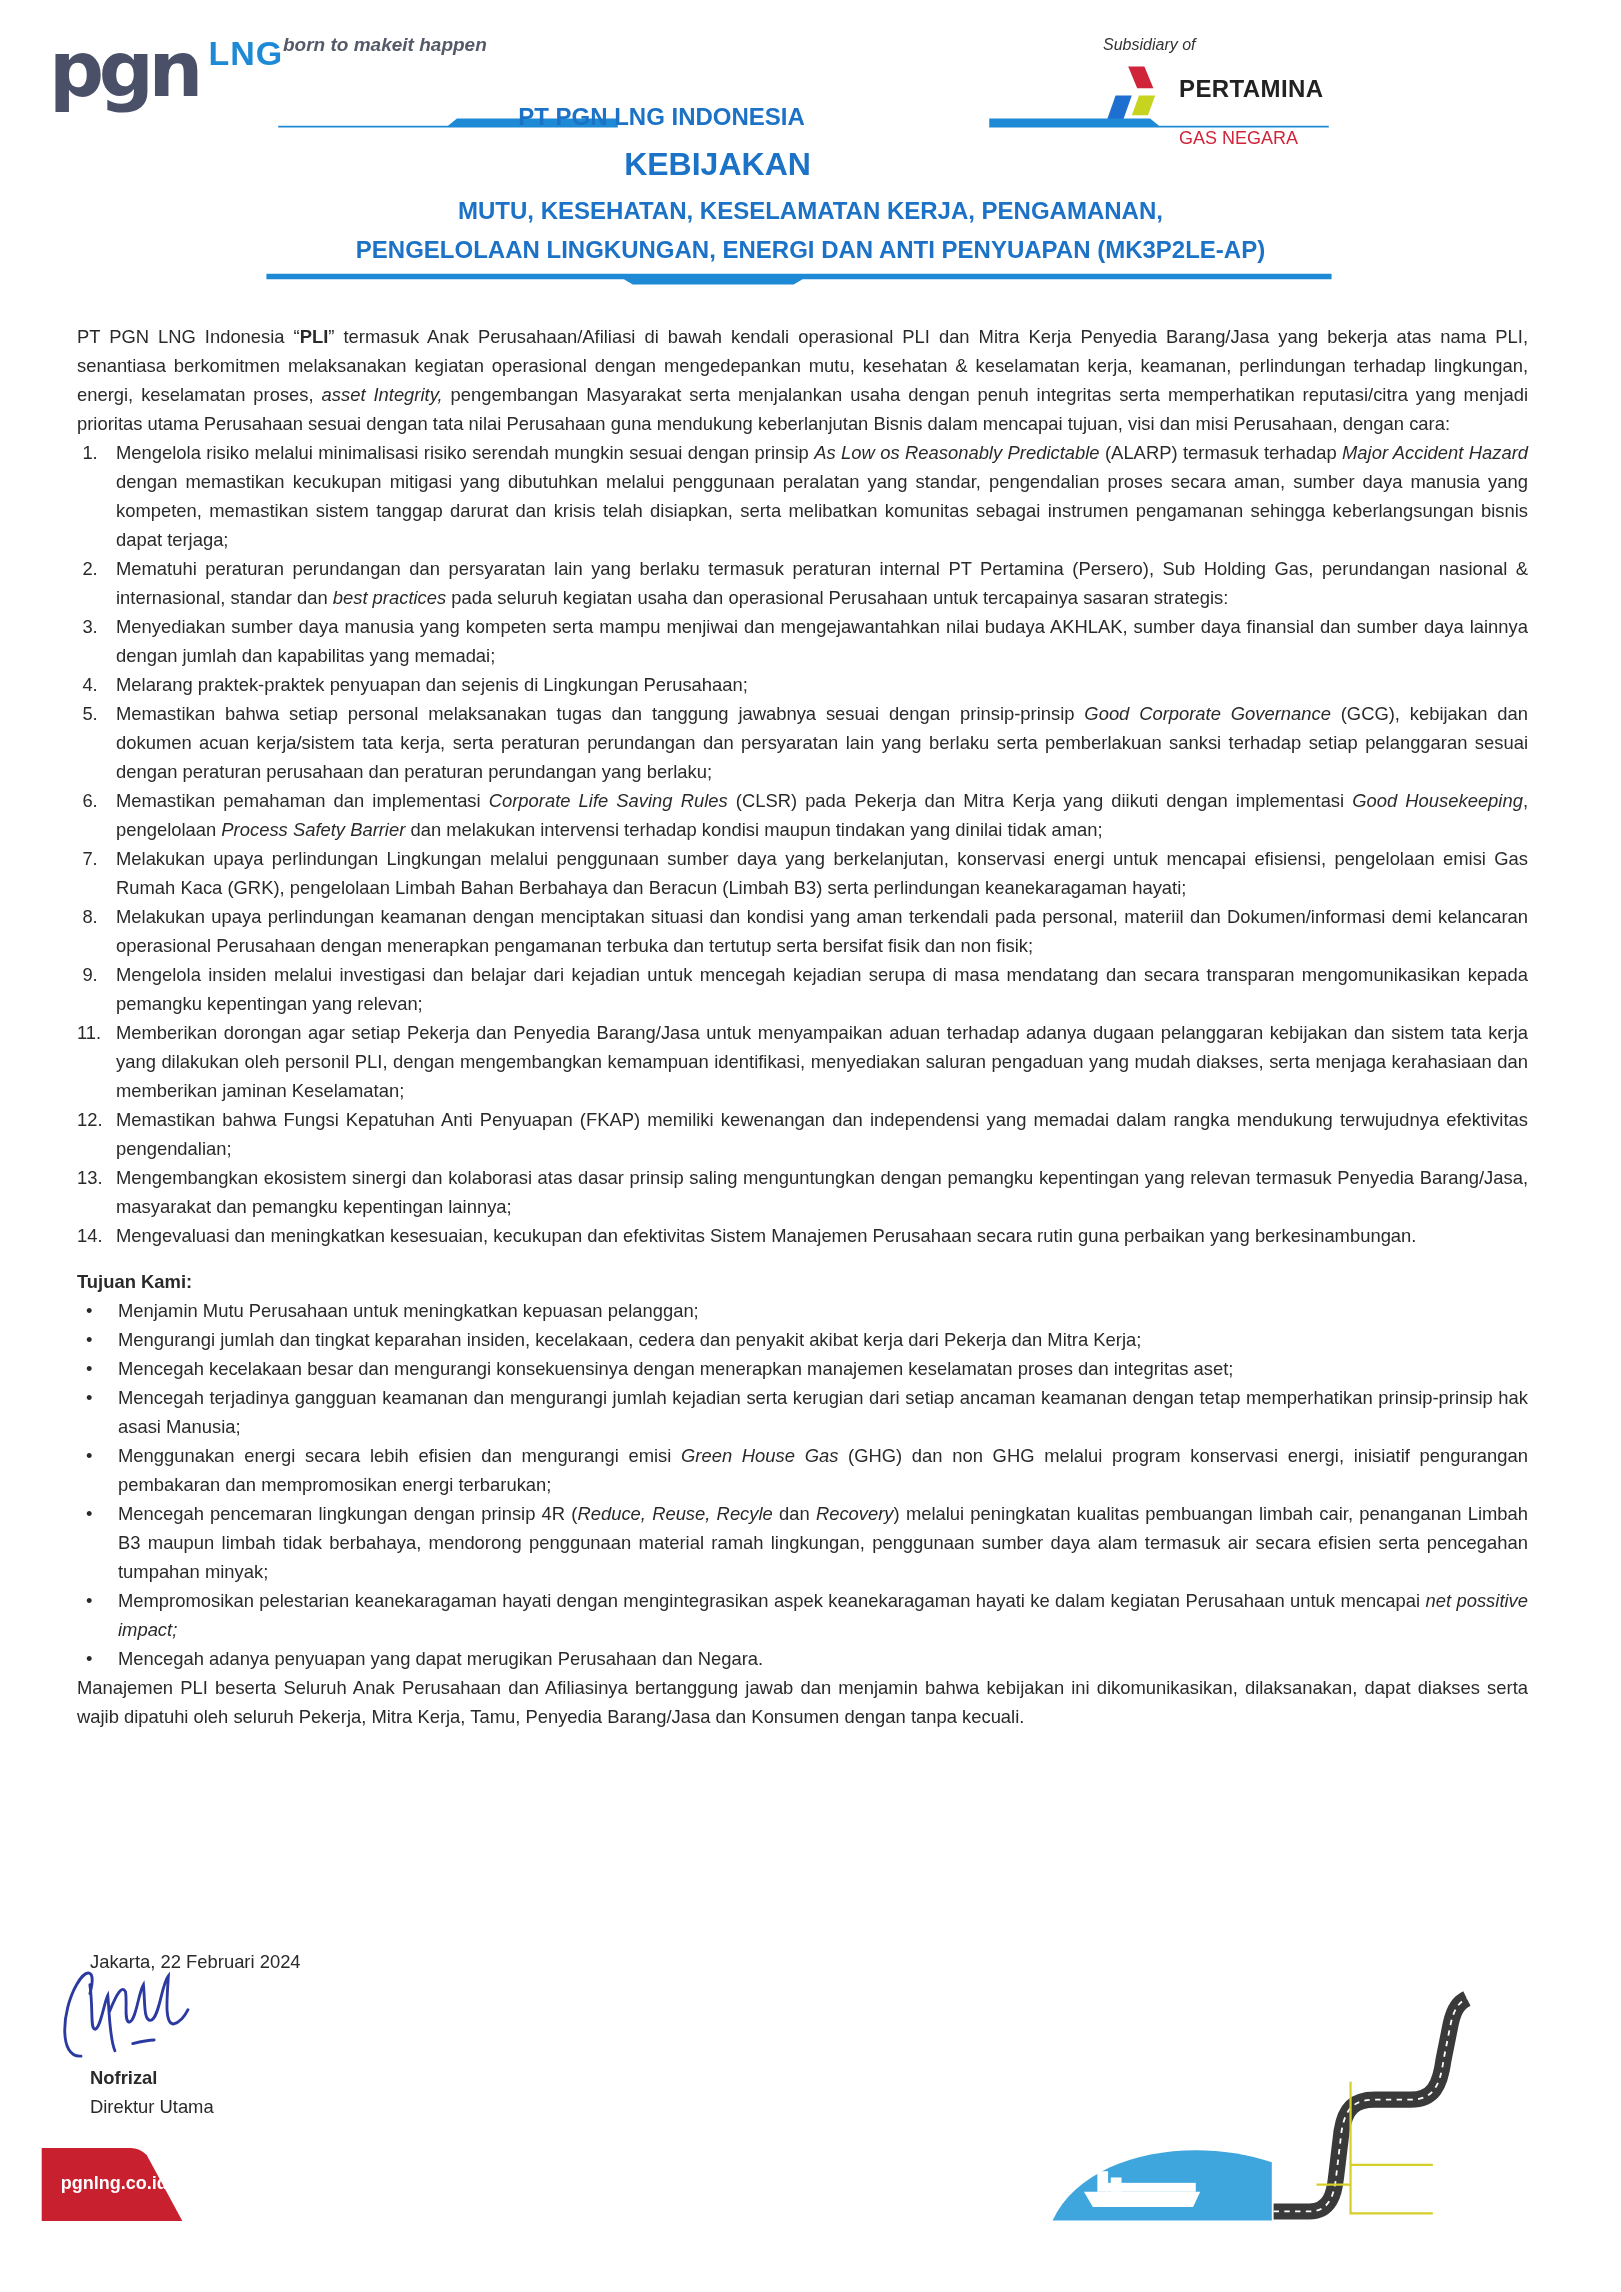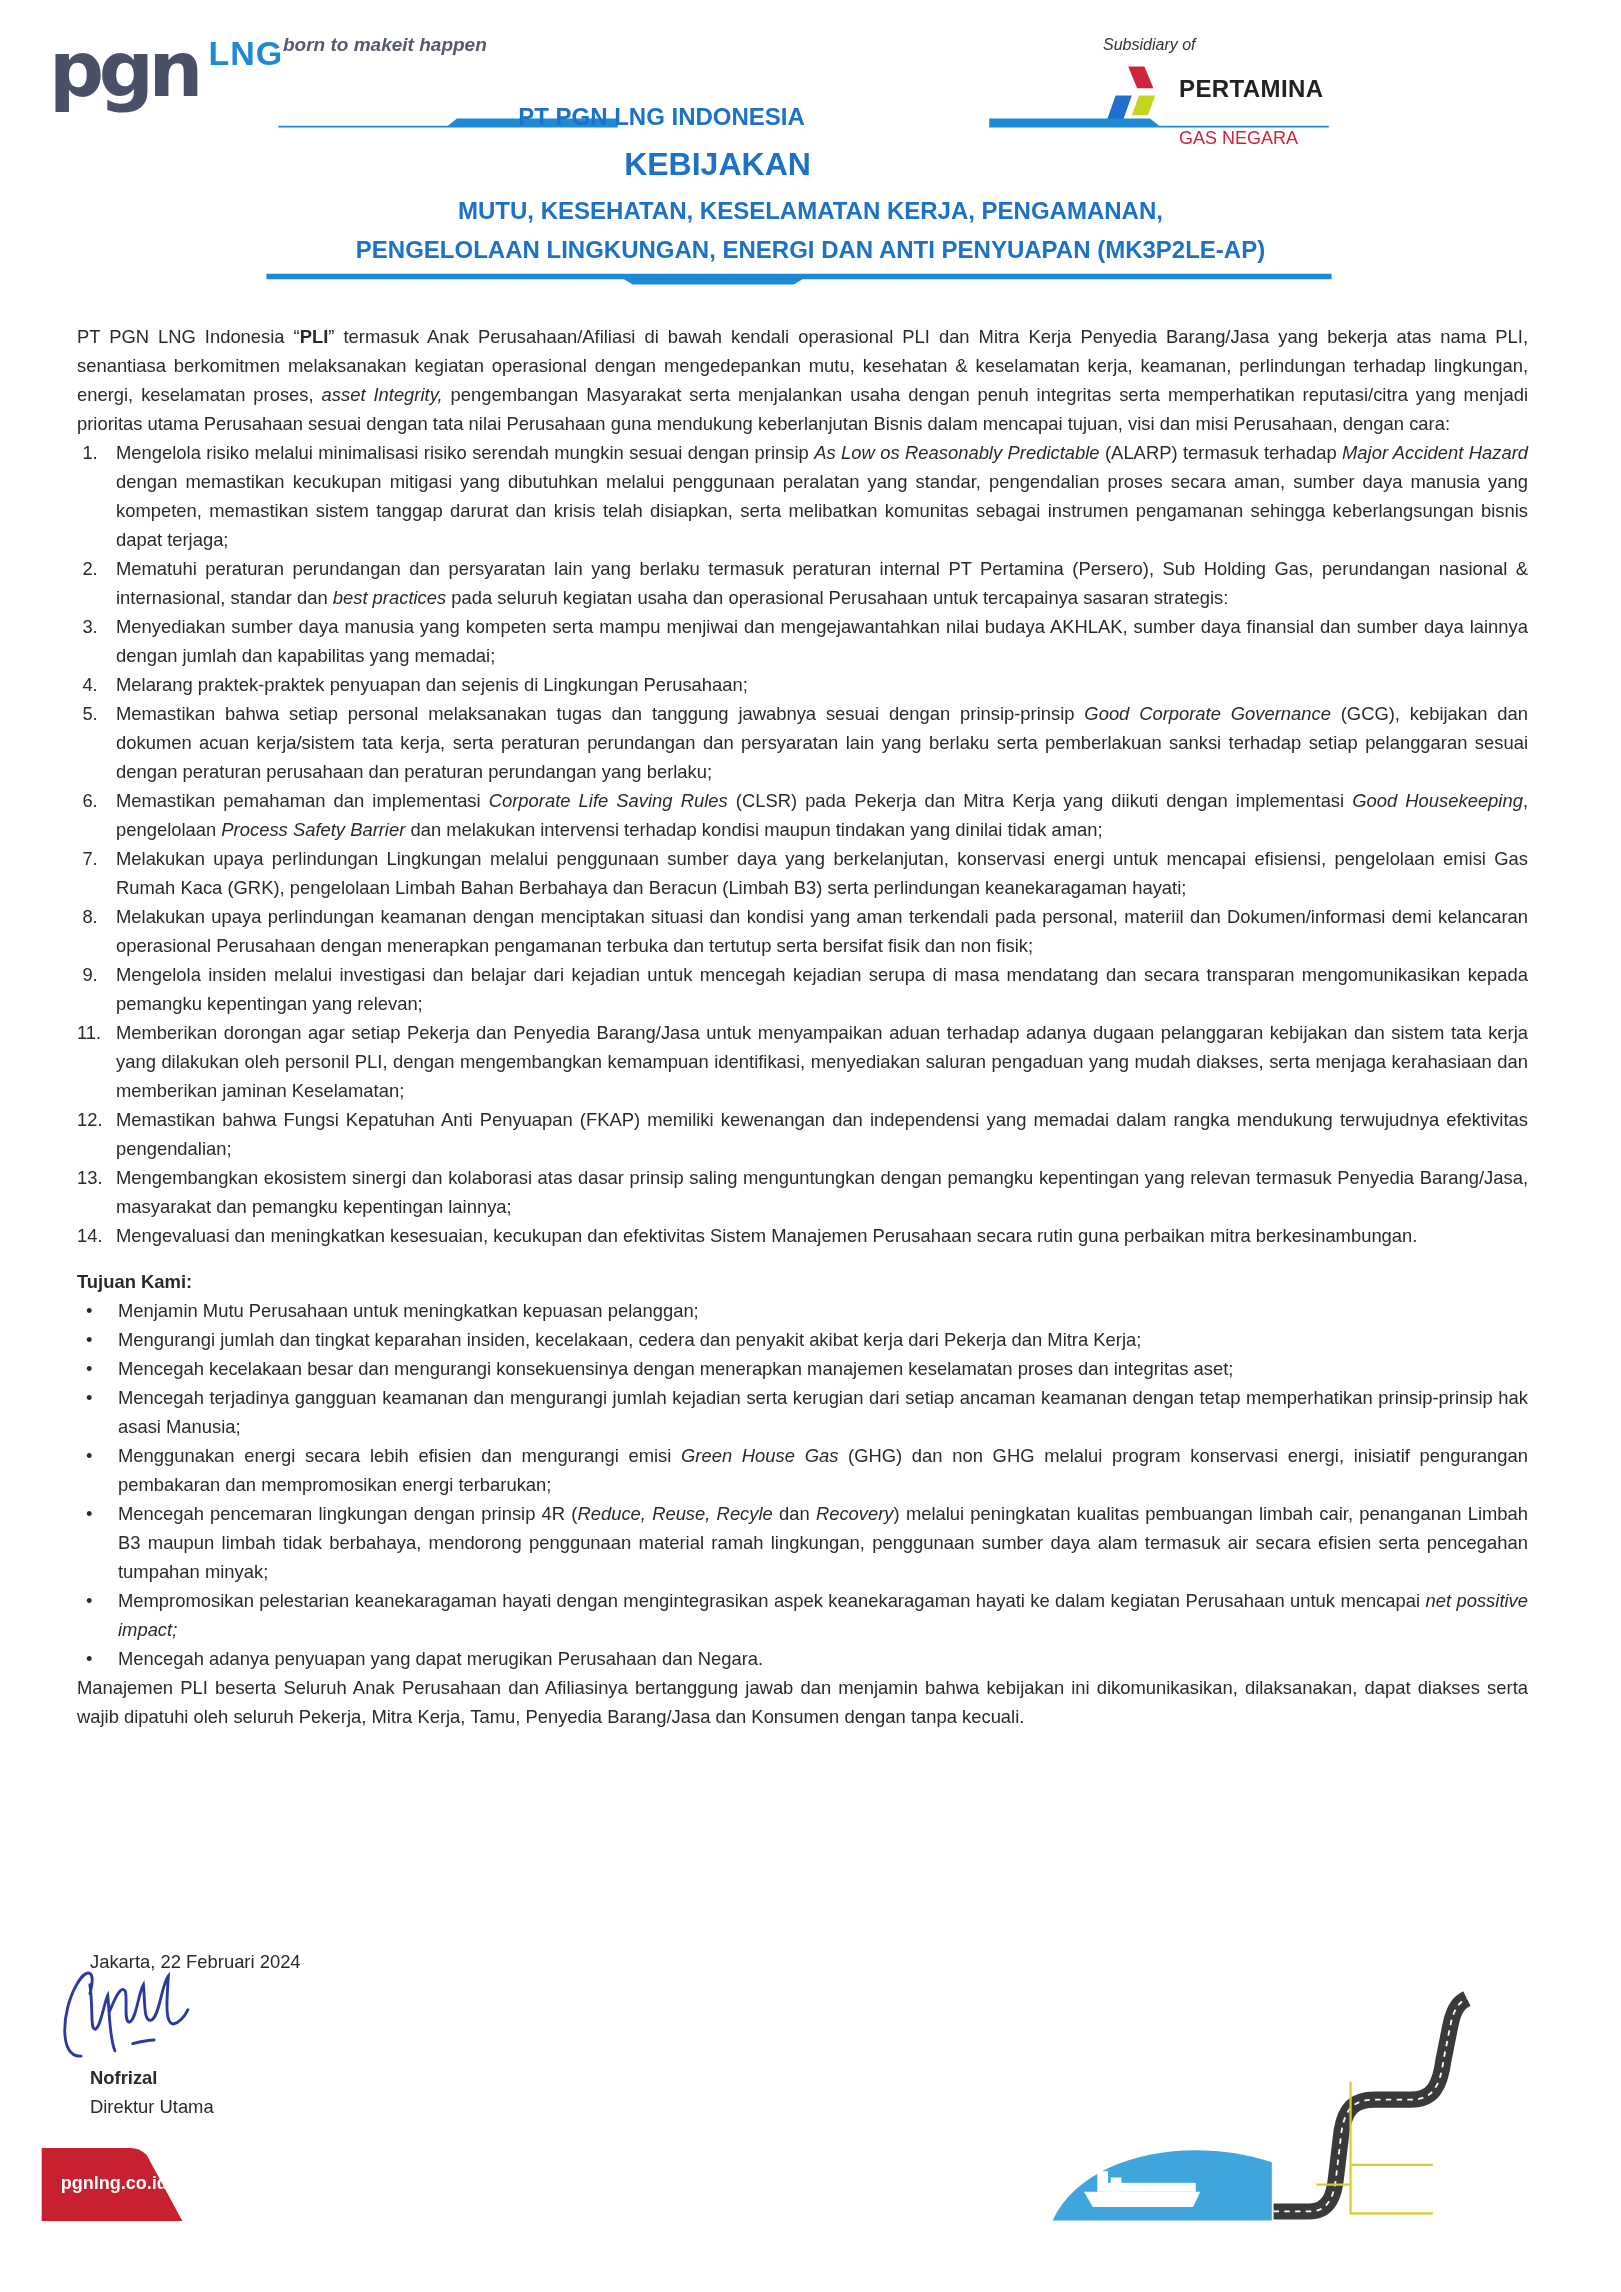--- a/index.html
+++ b/index.html
@@ -107,21 +107,21 @@
       <li><span class="num">3.</span><span>Menyediakan sumber daya manusia yang kompeten serta mampu menjiwai dan mengejawantahkan nilai budaya AKHLAK, sumber daya finansial dan sumber daya lainnya dengan jumlah dan kapabilitas yang memadai;</span></li>
       <li><span class="num">4.</span><span>Melarang praktek-praktek penyuapan dan sejenis di Lingkungan Perusahaan;</span></li>
       <li><span class="num">5.</span><span>Memastikan bahwa setiap personal melaksanakan tugas dan tanggung jawabnya sesuai dengan prinsip-prinsip </span><em>Good Corporate Governance</em><span> (GCG), kebijakan dan dokumen acuan kerja/sistem tata kerja, serta peraturan perundangan dan persyaratan lain yang berlaku serta pemberlakuan sanksi terhadap setiap pelanggaran sesuai dengan peraturan perusahaan dan peraturan perundangan yang berlaku;</span></li>
       <li><span class="num">6.</span><span>Memastikan pemahaman dan implementasi </span><em>Corporate Life Saving Rules</em><span> (CLSR) pada Pekerja dan Mitra Kerja yang diikuti dengan implementasi </span><em>Good Housekeeping</em><span>, pengelolaan </span><em>Process Safety Barrier</em><span> dan melakukan intervensi terhadap kondisi maupun tindakan yang dinilai tidak aman;</span></li>
       <li><span class="num">7.</span><span>Melakukan upaya perlindungan Lingkungan melalui penggunaan sumber daya yang berkelanjutan, konservasi energi untuk mencapai efisiensi, pengelolaan emisi Gas Rumah Kaca (GRK), pengelolaan Limbah Bahan Berbahaya dan Beracun (Limbah B3) serta perlindungan keanekaragaman hayati;</span></li>
       <li><span class="num">8.</span><span>Melakukan upaya perlindungan keamanan dengan menciptakan situasi dan kondisi yang aman terkendali pada personal, materiil dan Dokumen/informasi demi kelancaran operasional Perusahaan dengan menerapkan pengamanan terbuka dan tertutup serta bersifat fisik dan non fisik;</span></li>
       <li><span class="num">9.</span><span>Mengelola insiden melalui investigasi dan belajar dari kejadian untuk mencegah kejadian serupa di masa mendatang dan secara transparan mengomunikasikan kepada pemangku kepentingan yang relevan;</span></li>
       <li class="two"><span class="num">11.</span><span>Memberikan dorongan agar setiap Pekerja dan Penyedia Barang/Jasa untuk menyampaikan aduan terhadap adanya dugaan pelanggaran kebijakan dan sistem tata kerja yang dilakukan oleh personil PLI, dengan mengembangkan kemampuan identifikasi, menyediakan saluran pengaduan yang mudah diakses, serta menjaga kerahasiaan dan memberikan jaminan Keselamatan;</span></li>
       <li class="two"><span class="num">12.</span><span>Memastikan bahwa Fungsi Kepatuhan Anti Penyuapan (FKAP) memiliki kewenangan dan independensi yang memadai dalam rangka mendukung terwujudnya efektivitas pengendalian;</span></li>
       <li class="two"><span class="num">13.</span><span>Mengembangkan ekosistem sinergi dan kolaborasi atas dasar prinsip saling menguntungkan dengan pemangku kepentingan yang relevan termasuk Penyedia Barang/Jasa, masyarakat dan pemangku kepentingan lainnya;</span></li>
-      <li class="two"><span class="num">14.</span><span>Mengevaluasi dan meningkatkan kesesuaian, kecukupan dan efektivitas Sistem Manajemen Perusahaan secara rutin guna perbaikan mitra berkesinambungan.</span></li>
+      <li class="two"><span class="num">14.</span><span>Mengevaluasi dan meningkatkan kesesuaian, kecukupan dan efektivitas Sistem Manajemen Perusahaan secara rutin guna perbaikan yang berkesinambungan.</span></li>
     </ol>
 
   <div class="section-title">Tujuan Kami:</div>
   <ul id="goals">
       <li><span class="bullet">•</span><span>Menjamin Mutu Perusahaan untuk meningkatkan kepuasan pelanggan;</span></li>
       <li><span class="bullet">•</span><span>Mengurangi jumlah dan tingkat keparahan insiden, kecelakaan, cedera dan penyakit akibat kerja dari Pekerja dan Mitra Kerja;</span></li>
       <li><span class="bullet">•</span><span>Mencegah kecelakaan besar dan mengurangi konsekuensinya dengan menerapkan manajemen keselamatan proses dan integritas aset;</span></li>
       <li><span class="bullet">•</span><span>Mencegah terjadinya gangguan keamanan dan mengurangi jumlah kejadian serta kerugian dari setiap ancaman keamanan dengan tetap memperhatikan prinsip-prinsip hak asasi Manusia;</span></li>
       <li><span class="bullet">•</span><span>Menggunakan energi secara lebih efisien dan mengurangi emisi </span><em>Green House Gas</em><span> (GHG) dan non GHG melalui program konservasi energi, inisiatif pengurangan pembakaran dan mempromosikan energi terbarukan;</span></li>
       <li><span class="bullet">•</span><span>Mencegah pencemaran lingkungan dengan prinsip 4R (</span><em>Reduce, Reuse, Recyle</em><span> dan </span><em>Recovery</em><span>) melalui peningkatan kualitas pembuangan limbah cair, penanganan Limbah B3 maupun limbah tidak berbahaya, mendorong penggunaan material ramah lingkungan, penggunaan sumber daya alam termasuk air secara efisien serta pencegahan tumpahan minyak;</span></li>

